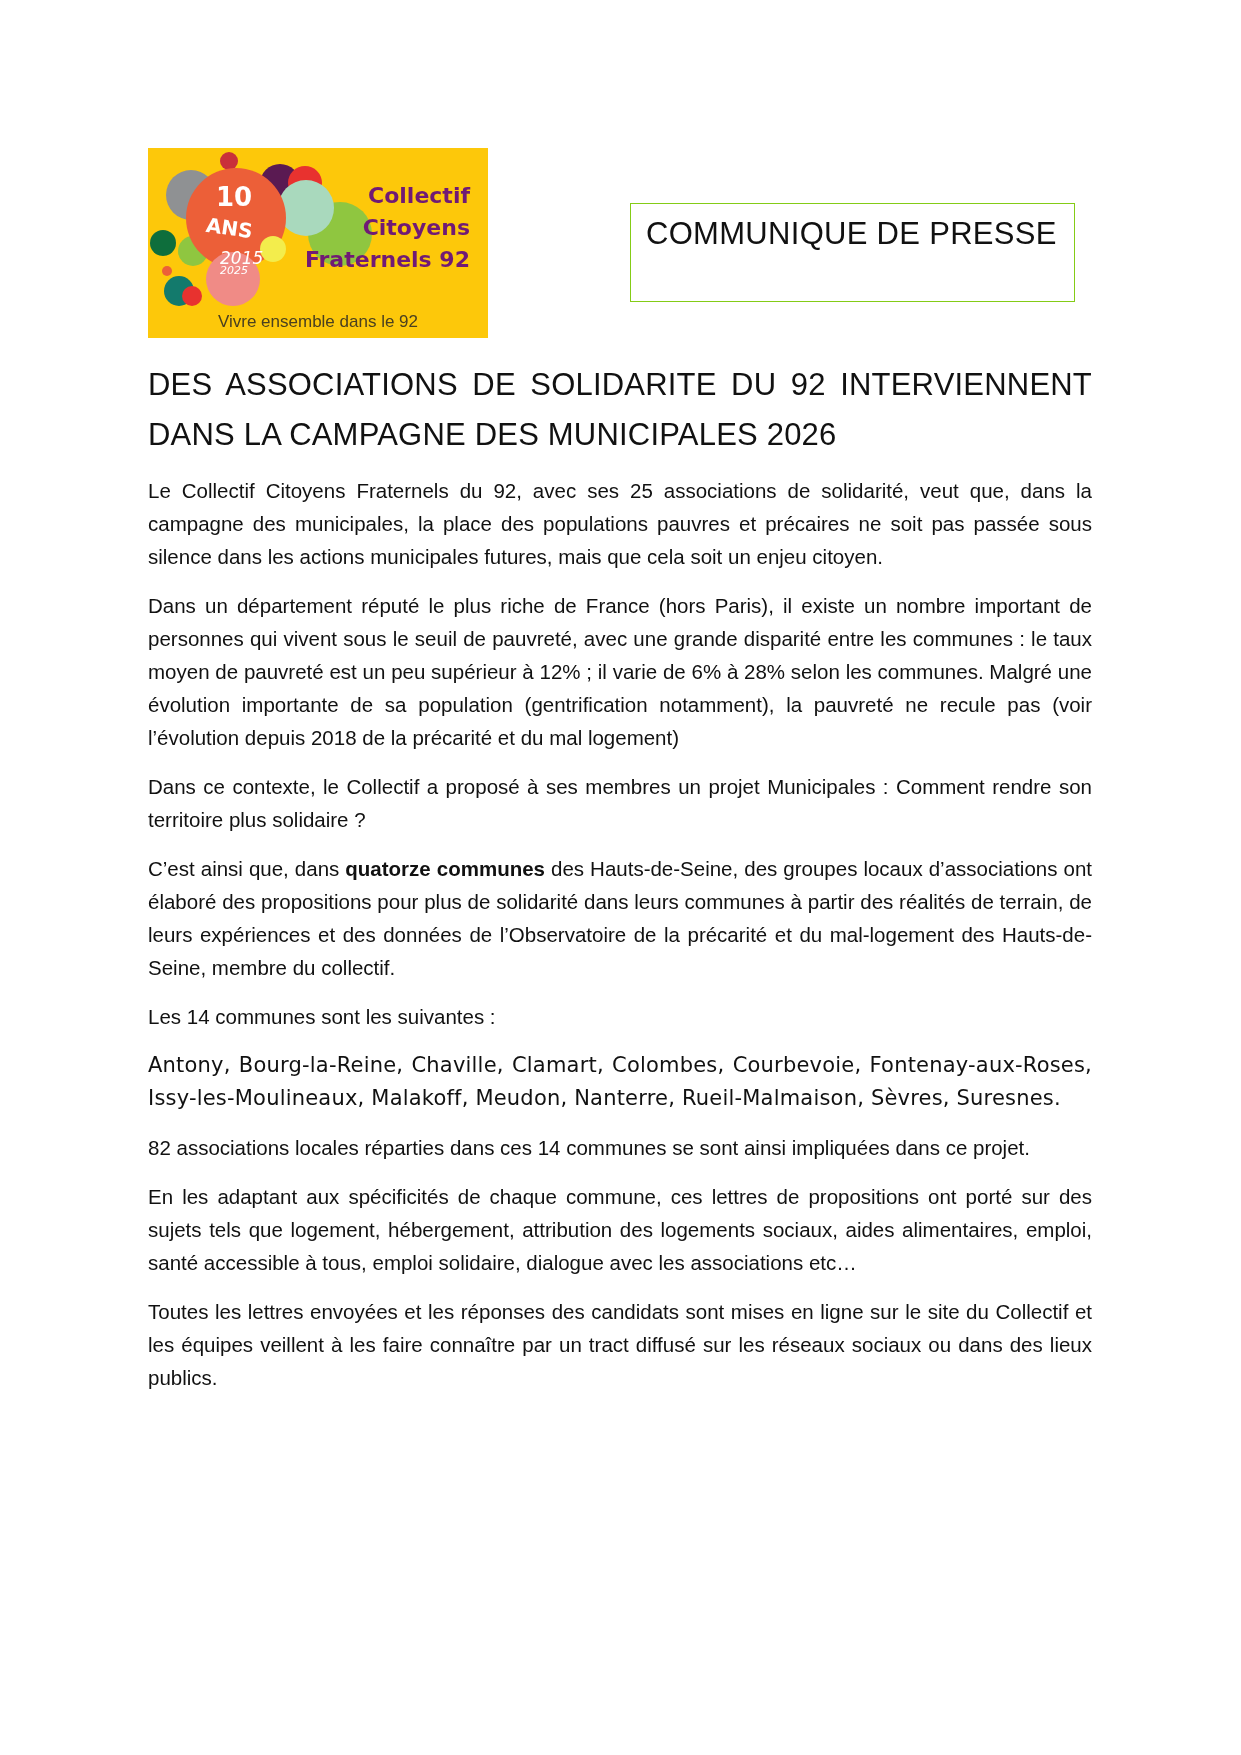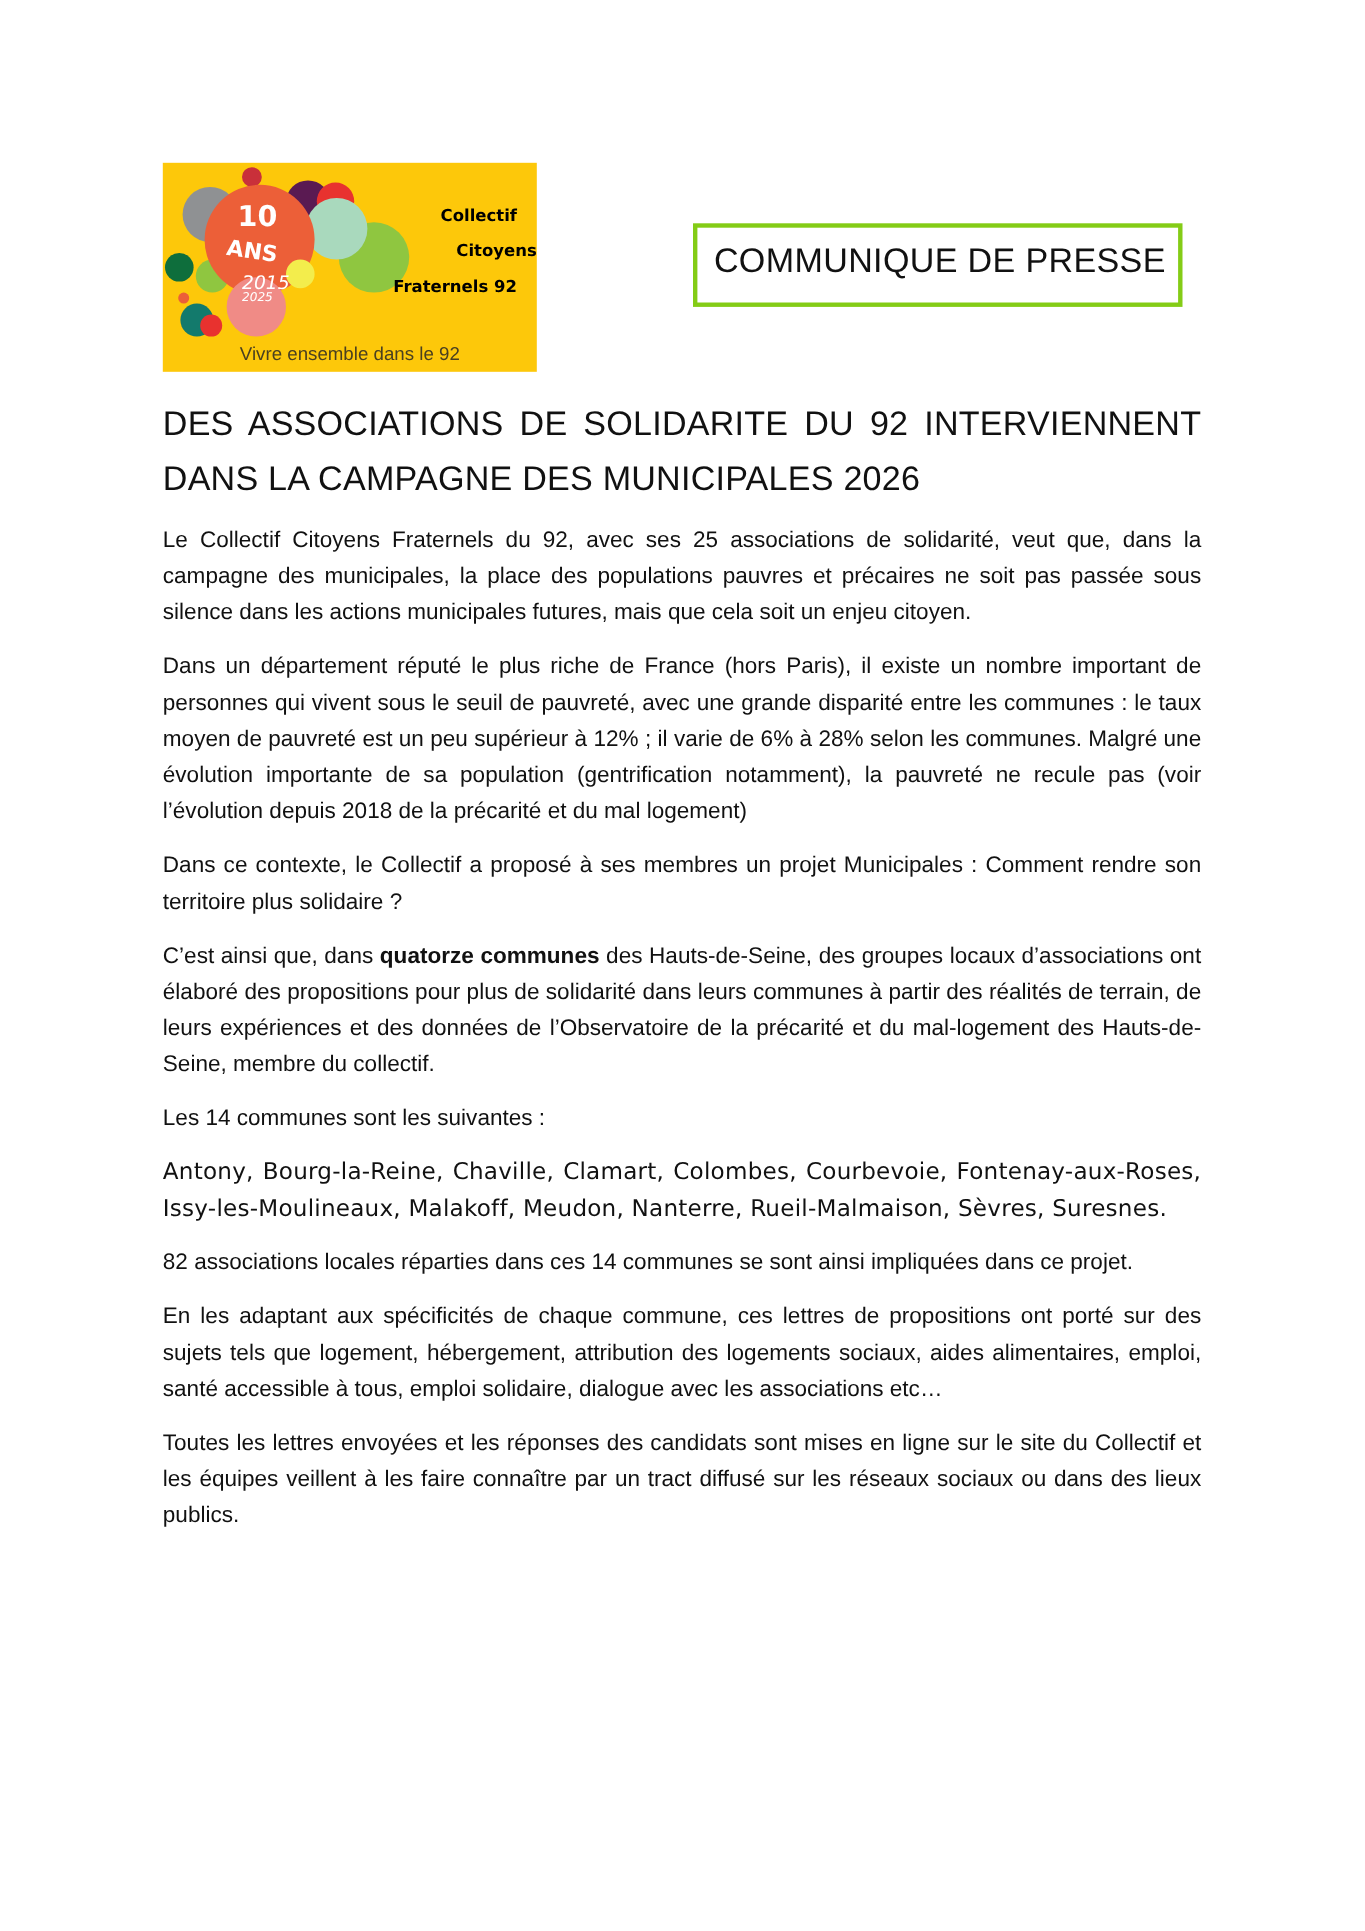--- a/index.html
+++ b/index.html
@@ -1,25 +1,25 @@
 <!DOCTYPE html>
 <html><head>
 <meta charset="utf-8">
 <style>
   html, body { margin: 0; padding: 0; background: #ffffff; }
   body { width: 1241px; height: 1755px; position: relative; overflow: hidden; font-family: "Liberation Sans", sans-serif; color: #111; }
   .logo { position: absolute; left: 148px; top: 148px; width: 340px; height: 190px; background: #fdc80a; overflow: hidden; }
   .logo .c { position: absolute; border-radius: 50%; }
   .logo .t10 { position: absolute; color: #fff; font-weight: bold; font-family: "DejaVu Sans", sans-serif; }
-  .logo .name { position: absolute; left: 140px; top: 32px; width: 200px; text-align: right; font-family: "DejaVu Sans", sans-serif; font-weight: bold; color: #000000; font-size: 15px; line-height: 32px; }
+  .logo .name { position: absolute; left: 140px; top: 32px; width: 200px; text-align: right; font-family: "DejaVu Sans", sans-serif; font-weight: bold; color: #701a75; font-size: 22px; line-height: 32px; }
   .logo .name .l1 { display:block; padding-right: 18px; }
-  .logo .name .l2 { display:block; }
+  .logo .name .l2 { display:block; padding-right: 18px; }
   .logo .name .l3 { display:block; padding-right: 18px; }
   .logo .tag { position: absolute; left: 0; width: 340px; bottom: 6px; text-align: center; font-size: 17px; color: #4a4020; }
-  .press-box { position: absolute; left: 630px; top: 203px; width: 445px; height: 76px; border: 4px solid #84cc16; box-sizing: border-box; }
+  .press-box { position: absolute; left: 630px; top: 203px; width: 445px; height: 99px; border: 1px solid #84cc16; box-sizing: border-box; }
   .press-box span { position: absolute; left: 15px; top: 12px; font-size: 31px; color: #111; letter-spacing: 0.3px; }
   .title { position: absolute; left: 148px; top: 360px; width: 944px; font-weight: normal; font-size: 31px; line-height: 50px; text-align: justify; text-align-last: left; letter-spacing: 0.2px; }
   .body { position: absolute; left: 148px; top: 474px; width: 944px; font-size: 20.5px; line-height: 33px; text-align: justify; }
   .body p { margin: 0 0 16px 0; }
   .body p.communes { font-family: "DejaVu Sans", sans-serif; font-size: 21px; letter-spacing: 0.2px; }
   .body b { font-weight: bold; }
 </style>
 </head>
 <body>
 

